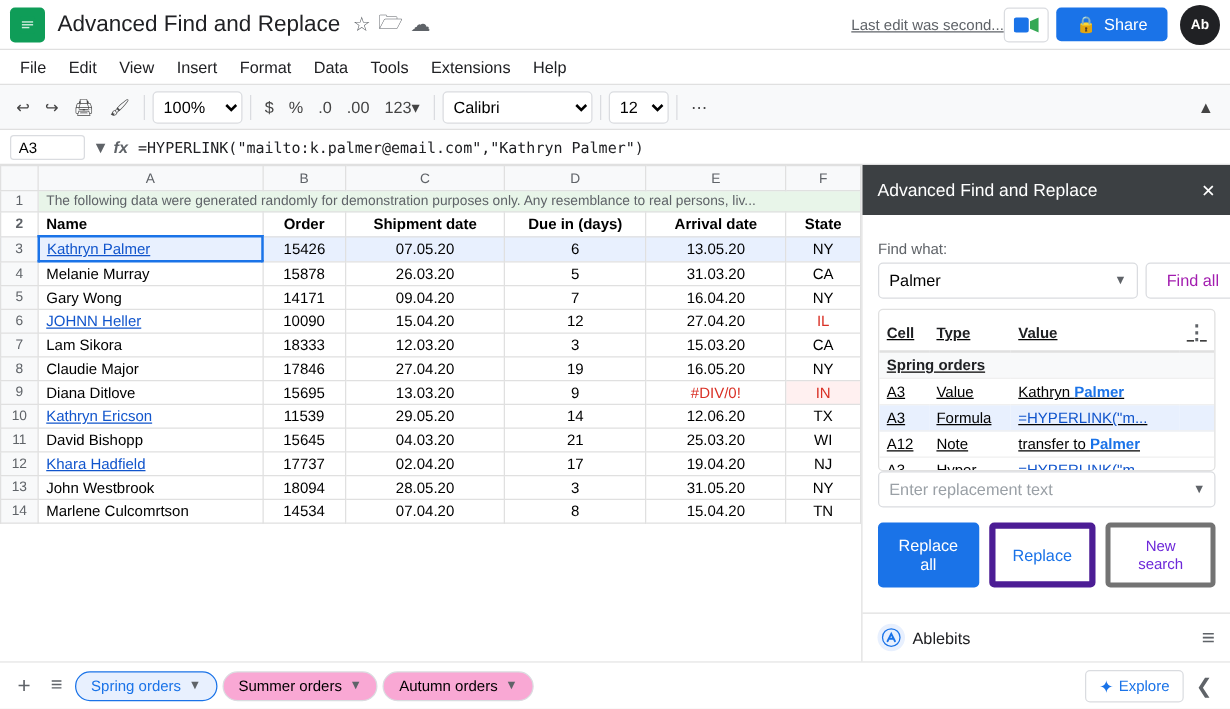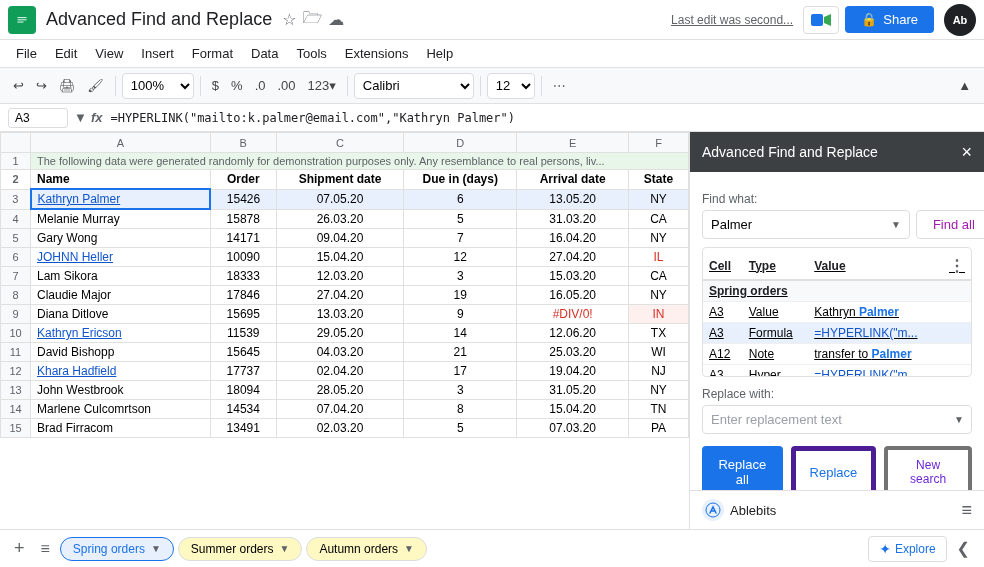--- a/index.html
+++ b/index.html
@@ -8,21 +8,21 @@
     
     .title-bar {
       display: flex; align-items: center; background: #fff; padding: 4px 8px; height: 40px; border-bottom: 1px solid #e0e0e0;
     }
     .app-icon { width: 28px; height: 28px; background: #0f9d58; border-radius: 4px; display: flex; align-items: center; justify-content: center; margin-right: 10px; }
     .app-icon svg { width: 18px; height: 18px; }
     .doc-title { font-size: 18px; color: #202124; font-weight: 400; margin-right: 10px; }
     .title-actions { display: flex; align-items: center; gap: 6px; }
     .title-actions span { color: #5f6368; font-size: 16px; cursor: pointer; }
     .spacer { flex: 1; }
-    .last-edit { color: #5f6368; font-size: 12px; margin-right: 10px; text-decoration: underline; cursor: pointer; }
+    .last-edit { color: #5f6368; font-size: 12px; text-decoration: underline; cursor: pointer; }
     .btn-share { background: #1a73e8; color: #fff; border: none; border-radius: 4px; padding: 6px 16px; font-size: 13px; cursor: pointer; display: flex; align-items: center; gap: 6px; margin-right: 10px; }
     .avatar { width: 32px; height: 32px; border-radius: 50%; background: #202124; display: flex; align-items: center; justify-content: center; color: #fff; font-size: 11px; font-weight: 600; }
     .meet-btn { width: 36px; height: 28px; background: #fff; border: 1px solid #dadce0; border-radius: 4px; display: flex; align-items: center; justify-content: center; cursor: pointer; margin-right: 6px; }
 
     
     .menu-bar { display: flex; align-items: center; background: #fff; padding: 2px 8px; height: 28px; border-bottom: 1px solid #e0e0e0; gap: 2px; }
     .menu-item { color: #202124; font-size: 13px; padding: 2px 8px; cursor: pointer; border-radius: 4px; }
 
     
     .toolbar { display: flex; align-items: center; background: #f8f9fa; padding: 2px 8px; height: 36px; border-bottom: 1px solid #e0e0e0; gap: 2px; }
@@ -85,21 +85,21 @@
     .btn-replace { background: #fff; color: #1a73e8; border: 5px solid #4c1d95; border-radius: 4px; padding: 8px 14px; font-size: 13px; cursor: pointer; }
     .btn-new-search { background: #fff; color: #6d28d9; border: 4px solid #737373; border-radius: 4px; padding: 8px 14px; font-size: 12px; cursor: pointer; }
     .panel-footer { padding: 8px 12px; border-top: 1px solid #e0e0e0; display: flex; align-items: center; justify-content: space-between; }
     .ablebits-logo { display: flex; align-items: center; gap: 6px; font-size: 13px; color: #202124; }
     .ablebits-icon { width: 22px; height: 22px; background: #e8f0fe; border-radius: 50%; display: flex; align-items: center; justify-content: center; font-size: 10px; color: #1a73e8; font-weight: 700; }
 
     
     .tabs-bar { display: flex; align-items: center; background: #fff; border-top: 1px solid #e0e0e0; height: 38px; padding: 0 8px; gap: 4px; }
     .tab-add-btn { background: none; border: none; color: #5f6368; font-size: 18px; cursor: pointer; padding: 2px 6px; border-radius: 3px; }
     .tab-list-btn { background: none; border: none; color: #5f6368; font-size: 16px; cursor: pointer; padding: 2px 6px; }
-    .sheet-tab { display: flex; align-items: center; border: 1px solid #dadce0; border-radius: 12px; padding: 4px 12px; font-size: 12px; cursor: pointer; gap: 6px; background: #fef9c3; }
+    .sheet-tab { display: flex; align-items: center; border: 1px solid #dadce0; border-radius: 12px; padding: 4px 12px; font-size: 12px; cursor: pointer; gap: 6px; background: #f9a8d4; }
     .sheet-tab.active { background: #e8f0fe; color: #1a73e8; border-color: #1a73e8; }
     .tab-arrow { color: #5f6368; font-size: 10px; }
     .tabs-spacer { flex: 1; }
     .explore-btn { display: flex; align-items: center; gap: 4px; border: 1px solid #dadce0; border-radius: 4px; padding: 4px 10px; font-size: 12px; color: #1a73e8; cursor: pointer; background: #fff; }
     .explore-icon { color: #1a73e8; font-size: 14px; }
     .collapse-btn { background: none; border: none; color: #5f6368; font-size: 16px; cursor: pointer; padding: 2px 6px; }
 
     .find-dropdown { display: flex; align-items: center; border: 1px solid #dadce0; border-radius: 4px; padding: 4px 8px; font-size: 13px; background: #fff; gap: 4px; flex: 1; }
     .find-dropdown input { border: none; outline: none; flex: 1; font-size: 13px; }
     .dropdown-arrow { color: #5f6368; font-size: 10px; }
@@ -332,29 +332,20 @@
         <tr>
           <td class="row-header">14</td>
           <td class="col-a">Marlene Culcomrtson</td>
           <td class="col-b">14534</td>
           <td class="col-c">07.04.20</td>
           <td class="col-d">8</td>
           <td class="col-e">15.04.20</td>
           <td class="col-f">TN</td>
         </tr>
 
-        <tr>
-          <td class="row-header">15</td>
-          <td class="col-a">Brad Firracom</td>
-          <td class="col-b">13491</td>
-          <td class="col-c">02.03.20</td>
-          <td class="col-d">5</td>
-          <td class="col-e">07.03.20</td>
-          <td class="col-f">PA</td>
-        </tr>
       </tbody>
     </table>
   </div>
 
   <div class="panel">
     <div class="panel-header">
       <span class="panel-title">Advanced Find and Replace</span>
       <button class="panel-close">×</button>
     </div>
     <div class="panel-body">
@@ -402,21 +393,20 @@
             <tr>
               <td>A3</td>
               <td>Hyper...</td>
               <td style="color:#1155cc;">=HYPERLINK("m...</td>
               <td></td>
             </tr>
           </tbody>
         </table>
       </div>
 
-      <div class="field-label" style="margin-top:10px;">Replace with:</div>
       <div class="replace-input-wrap" style="margin-bottom:4px;">
         <select>
           <option value="">Enter replacement text</option>
         </select>
       </div>
 
       <div class="btn-row">
         <button class="btn-replace-all">Replace all</button>
         <button class="btn-replace">Replace</button>
         <button class="btn-new-search">New search</button>

